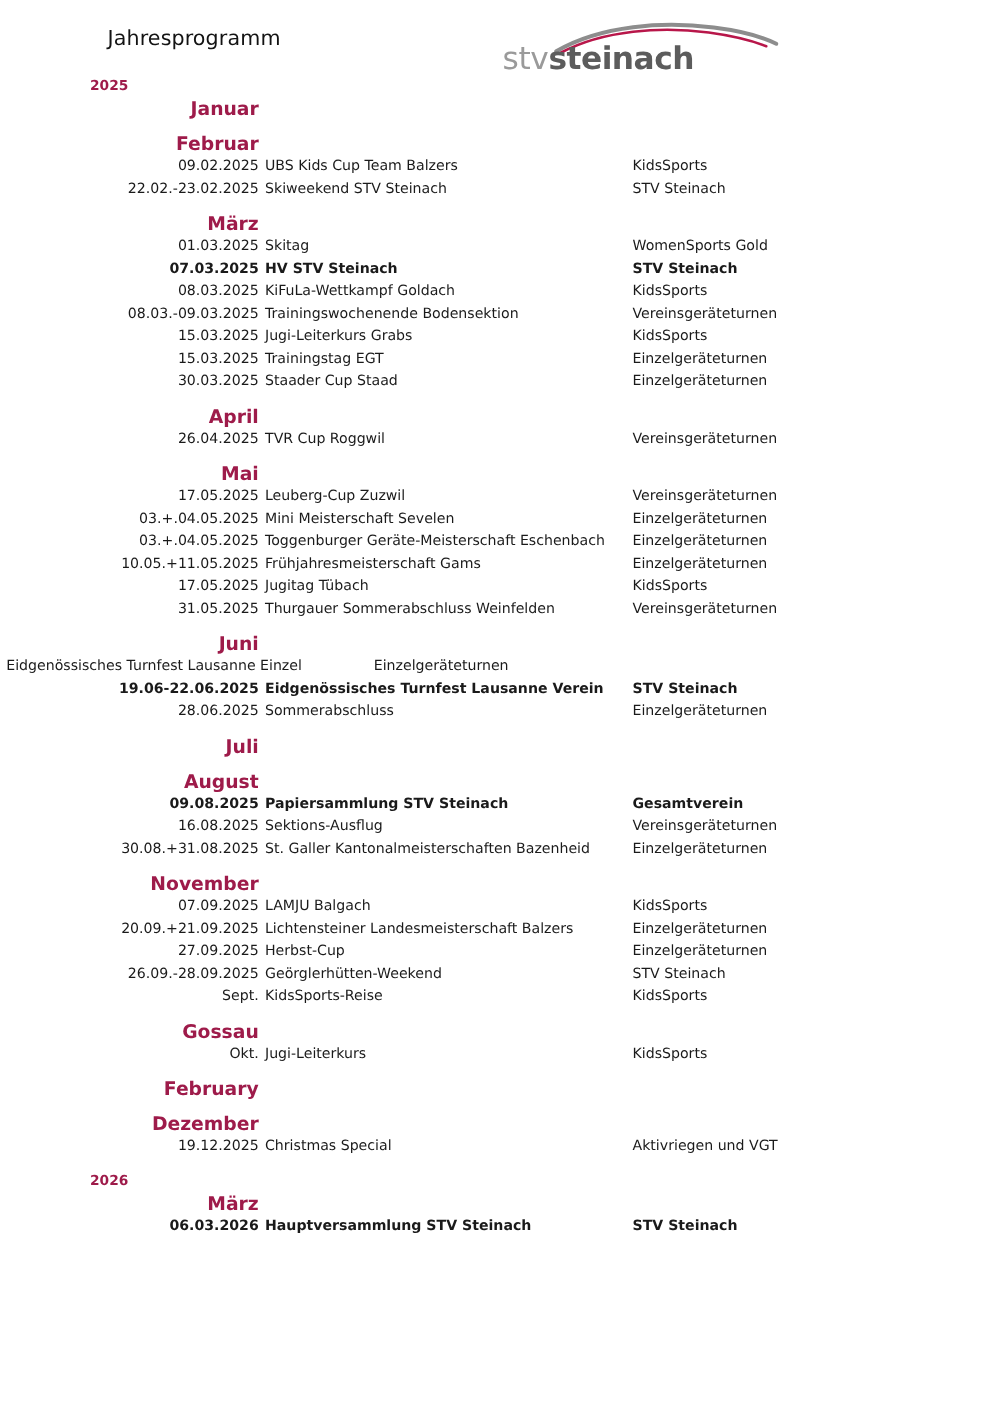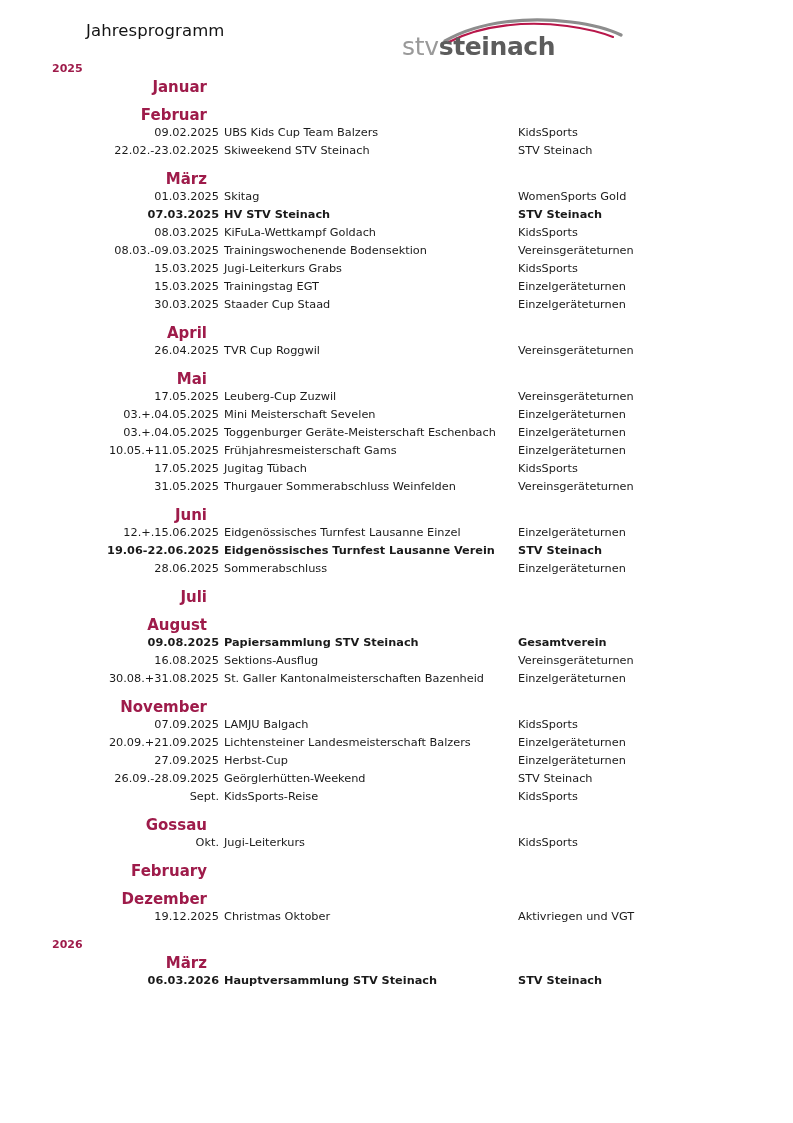--- a/index.html
+++ b/index.html
@@ -73,21 +73,21 @@
     position: absolute;
     left: 0;
     top: 60px;
     width: 793px;
   }
   .year-block { }
   .year-label {
     color: #9e1b4a;
     font-size: 11px;
     font-weight: 700;
-    padding-left: 52px;
+    padding-left: 72px;
     height: 18px;
     line-height: 18px;
   }
   .month-block { }
   .month-label {
     color: #9e1b4a;
     font-size: 15px;
     font-weight: 700;
     width: 207px;
     text-align: right;
@@ -101,21 +101,20 @@
     align-items: baseline;
     height: 18px;
     line-height: 18px;
     font-size: 11.3px;
   }
   .row .date {
     width: 207px;
     text-align: right;
     white-space: nowrap;
     flex: 0 0 207px;
-    padding-left: 12px;
   }
   .row .event {
     padding-left: 5px;
     white-space: nowrap;
     flex: 0 0 294px;
   }
   .row .group {
     white-space: nowrap;
     flex: 1 1 auto;
   }
@@ -239,21 +238,20 @@
         <div class="row">
           <div class="date">31.05.2025</div>
           <div class="event">Thurgauer Sommerabschluss Weinfelden</div>
           <div class="group">Vereinsgeräteturnen</div>
         </div>
         <div class="spacer"></div>
       </div>
       <div class="month-block">
         <div class="month-label">Juni</div>
         <div class="row">
-          <div class="date">12.+.15.06.2025</div>
           <div class="event">Eidgenössisches Turnfest Lausanne Einzel</div>
           <div class="group">Einzelgeräteturnen</div>
         </div>
         <div class="row bold">
           <div class="date">19.06-22.06.2025</div>
           <div class="event">Eidgenössisches Turnfest Lausanne Verein</div>
           <div class="group">STV Steinach</div>
         </div>
         <div class="row">
           <div class="date">28.06.2025</div>
@@ -324,21 +322,21 @@
         <div class="spacer"></div>
       </div>
       <div class="month-block">
         <div class="month-label">February</div>
         <div class="spacer"></div>
       </div>
       <div class="month-block">
         <div class="month-label">Dezember</div>
         <div class="row">
           <div class="date">19.12.2025</div>
-          <div class="event">Christmas Oktober</div>
+          <div class="event">Christmas Special</div>
           <div class="group">Aktivriegen und VGT</div>
         </div>
         <div class="spacer"></div>
       </div>
     </div>
     <div class="year-block">
       <div class="year-label">2026</div>
       <div class="month-block">
         <div class="month-label">März</div>
         <div class="row bold">

